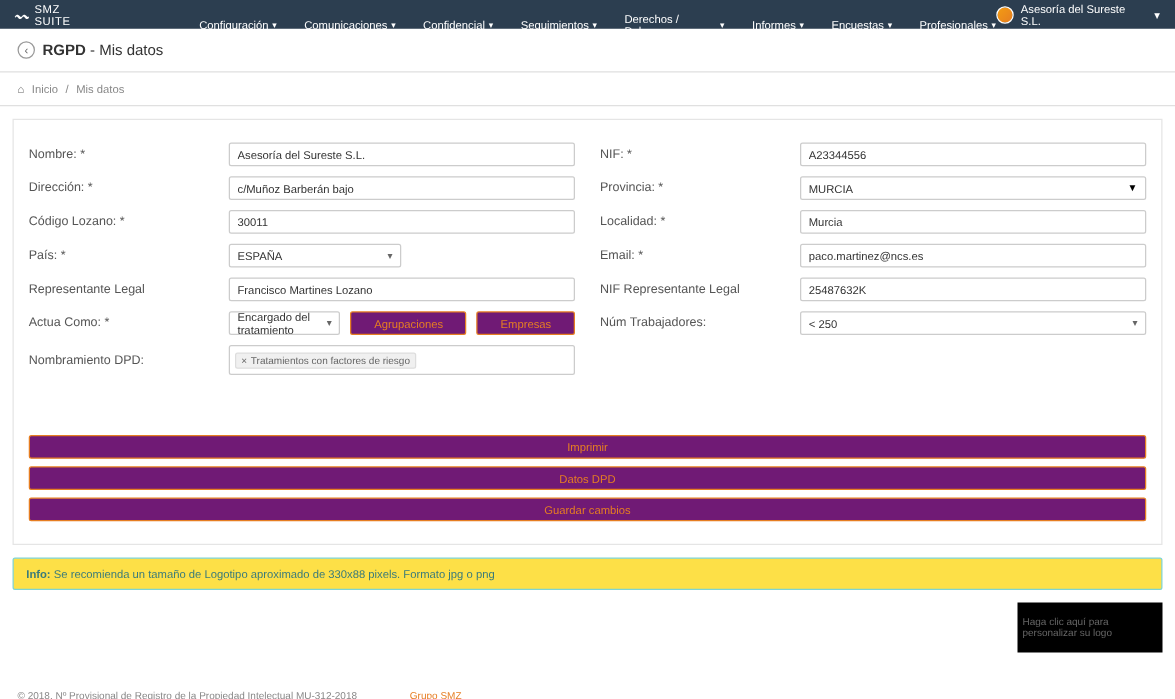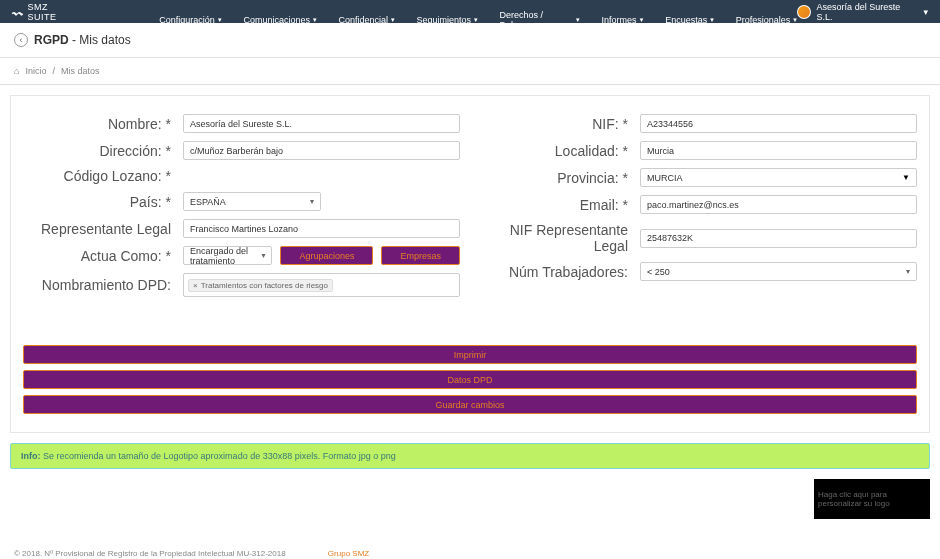--- a/index.html
+++ b/index.html
@@ -24,38 +24,38 @@
 
 .breadcrumb { padding: 8px 14px; border-bottom: 1px solid #e0e0e0; font-size: 9px; color: #888; display: flex; align-items: center; gap: 6px; }
 .breadcrumb .home-ico { font-size: 9px; color: #666; }
 .breadcrumb a { color: #888; text-decoration: none; cursor: pointer; }
 
 
 .panel { margin: 10px; border: 1px solid #e5e5e5; padding: 18px 12px; }
 .form-grid { display: flex; gap: 20px; }
 .form-col { flex: 1; }
 .form-row { display: flex; align-items: center; margin-bottom: 8px; }
-.form-label { width: 160px; text-align: right; padding-right: 12px; font-size: 14px; color: #555; }
+.form-label { width: 160px; text-align: left; padding-right: 12px; font-size: 10px; color: #555; }
 .form-input { flex: 1; height: 19px; border: 1px solid #ccc; border-radius: 2px; padding: 0 6px; font-size: 9px; color: #333; background: #fff; }
 .form-select { flex: 1; height: 19px; border: 1px solid #ccc; border-radius: 2px; padding: 0 6px; font-size: 9px; color: #333; background: #fff; position: relative; display:flex; align-items:center; }
 .form-select.short { max-width: 138px; }
 .select-caret { position: absolute; right: 6px; font-size: 8px; color: #666; }
 .select-caret.black { color: #000; }
 .tag-input { flex: 1; min-height: 24px; border: 1px solid #ccc; border-radius: 2px; padding: 3px 4px; display: flex; align-items: center; }
 .tag { background: #f0f0f0; border: 1px solid #ddd; border-radius: 2px; padding: 1px 4px; font-size: 8px; color: #666; display: inline-flex; align-items: center; gap: 3px; }
 .tag-x { font-size: 8px; cursor: pointer; }
 
 .inline-controls { display: flex; gap: 8px; flex: 1; }
 .btn-outline { height: 19px; padding: 0 18px; border: 1px solid #e67e22; background: #701a75; color: #e67e22; border-radius: 2px; font-size: 9px; cursor: pointer; display:flex; align-items:center; justify-content:center; }
 
 
 .actions { display: flex; justify-content: flex-end; gap: 6px; margin-top: 40px; flex-direction: column; }
 
 
-.info-alert { margin: 10px; border: 1px solid #7ed3d3; background: #bef264; padding: 7px 10px; font-size: 9px; color: #3a7a7a; border-radius: 2px; }
+.info-alert { margin: 10px; border: 1px solid #7ed3d3; background: #fde047; padding: 7px 10px; font-size: 9px; color: #3a7a7a; border-radius: 2px; }
 
 
 .logo-zone-wrap { display:flex; justify-content:flex-end; margin: 10px; }
 .logo-zone { width: 116px; height: 40px; background: #000000; display: flex; align-items: center; justify-content: center; text-align: left; font-size: 8px; color: #666; padding: 4px; cursor: pointer; }
 
 
 .footer { padding: 20px 14px 10px; font-size: 8px; color: #888; }
 .footer a { color: #e67e22; text-decoration: none; padding-left: 40px; }
 </style>
 </head>
@@ -128,20 +128,21 @@
       <div class="form-row">
         <div class="form-label">Nombre: *</div>
         <input class="form-input" value="Asesoría del Sureste S.L." style="">
       </div>
       <div class="form-row">
         <div class="form-label">Dirección: *</div>
         <input class="form-input" value="c/Muñoz Barberán bajo" style="">
       </div>
       <div class="form-row">
         <div class="form-label">Código Lozano: *</div>
+        <input class="form-input" value="30011" style="">
       </div>
       <div class="form-row">
         <div class="form-label">País: *</div>
         <div class="form-select short">
           <span>ESPAÑA</span>
           <span class="select-caret">▾</span>
         </div>
       </div>
       <div class="form-row">
         <div class="form-label">Representante Legal</div>
@@ -168,31 +169,31 @@
         </div>
       </div>
     </div>
 
     <div class="form-col">
       <div class="form-row">
         <div class="form-label">NIF: *</div>
         <input class="form-input" value="A23344556" style="">
       </div>
       <div class="form-row">
-        <div class="form-label">Localidad: *</div>
-        <input class="form-input" value="Murcia" style="">
-      </div>
-      <div class="form-row">
         <div class="form-label">Provincia: *</div>
         <div class="form-select">
           <span>MURCIA</span>
           <span class="select-caret black">▼</span>
         </div>
       </div>
       <div class="form-row">
+        <div class="form-label">Localidad: *</div>
+        <input class="form-input" value="Murcia" style="">
+      </div>
+      <div class="form-row">
         <div class="form-label">Email: *</div>
         <input class="form-input" value="paco.martinez@ncs.es" style="">
       </div>
       <div class="form-row">
         <div class="form-label">NIF Representante Legal</div>
         <input class="form-input" value="25487632K" style="">
       </div>
       <div class="form-row">
         <div class="form-label">Núm Trabajadores:</div>
         <div class="form-select">

